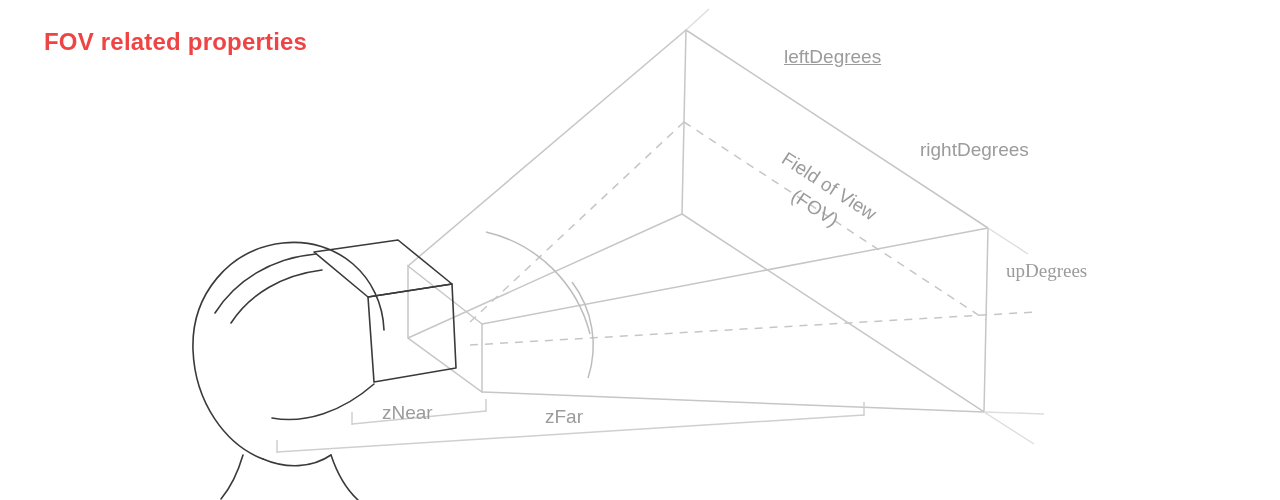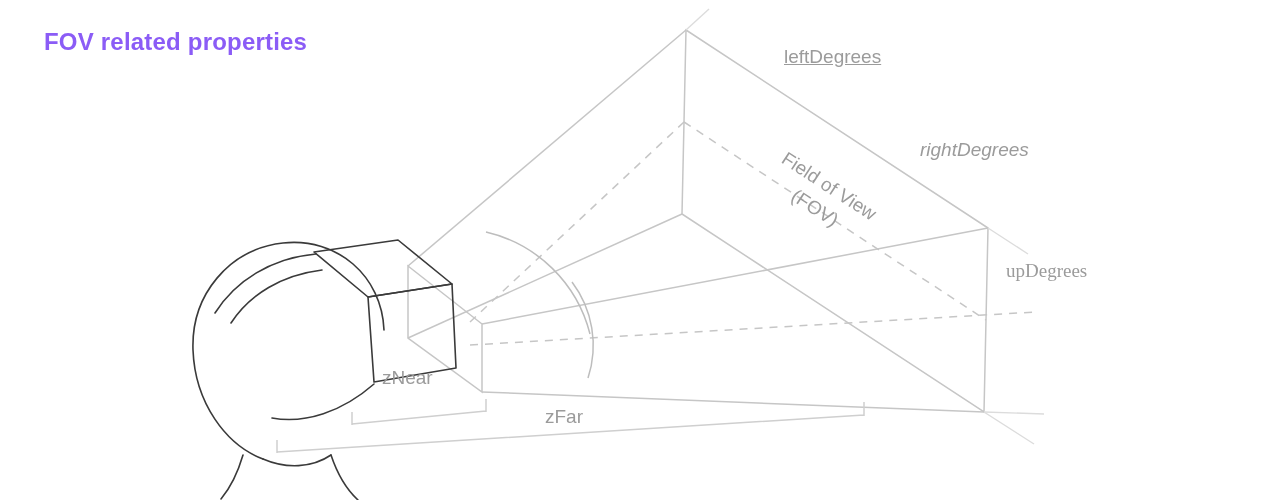--- a/index.html
+++ b/index.html
@@ -6,39 +6,39 @@
   #stage{
     position:relative;
     width:1280px;height:500px;
     background:#ffffff;
     overflow:hidden;
     font-family:"Liberation Sans", sans-serif;
   }
   #stage svg{position:absolute;left:0;top:0;}
   .title{
     position:absolute;left:44px;top:28px;
-    font-size:24px;font-weight:600;color:#8b5cf6;
+    font-size:24px;font-weight:600;color:#ef4444;
     letter-spacing:0.2px;
   }
   .lbl{
     position:absolute;
     font-size:19px;color:#9b9b9b;
     white-space:nowrap;
   }
   .lbl-left-degrees{left:784px;top:46px;text-decoration:underline;}
-  .lbl-right-degrees{left:920px;top:139px;font-style:italic;}
+  .lbl-right-degrees{left:920px;top:139px;}
   .lbl-up-degrees{left:1006px;top:260px;font-family:Liberation Serif, serif;}
   .lbl-down-degrees{left:1008px;top:356px;}
   .lbl-fov{
     left:822px;top:197px;
     transform:translate(-50%,-50%) rotate(33deg);
     text-align:center;line-height:1.35;
   }
   .lbl-fov span{display:block;}
-  .lbl-znear{left:382px;top:367px;text-align:right;}
+  .lbl-znear{left:382px;top:402px;text-align:right;}
   .lbl-zfar{left:545px;top:406px;}
 
   .frustum{stroke:#c6c6c6;stroke-width:1.5;fill:none;}
   .frustum-light{stroke:#dcdcdc;stroke-width:1.4;fill:none;}
   .dashed{stroke:#c6c6c6;stroke-width:1.5;fill:none;stroke-dasharray:8 7;}
   .arc{stroke:#bdbdbd;stroke-width:1.5;fill:none;}
   .measure{stroke:#cfcfcf;stroke-width:1.5;fill:none;}
   .sketch{stroke:#3a3a3a;stroke-width:1.6;fill:none;stroke-linecap:round;stroke-linejoin:round;}
 </style>
 </head>

